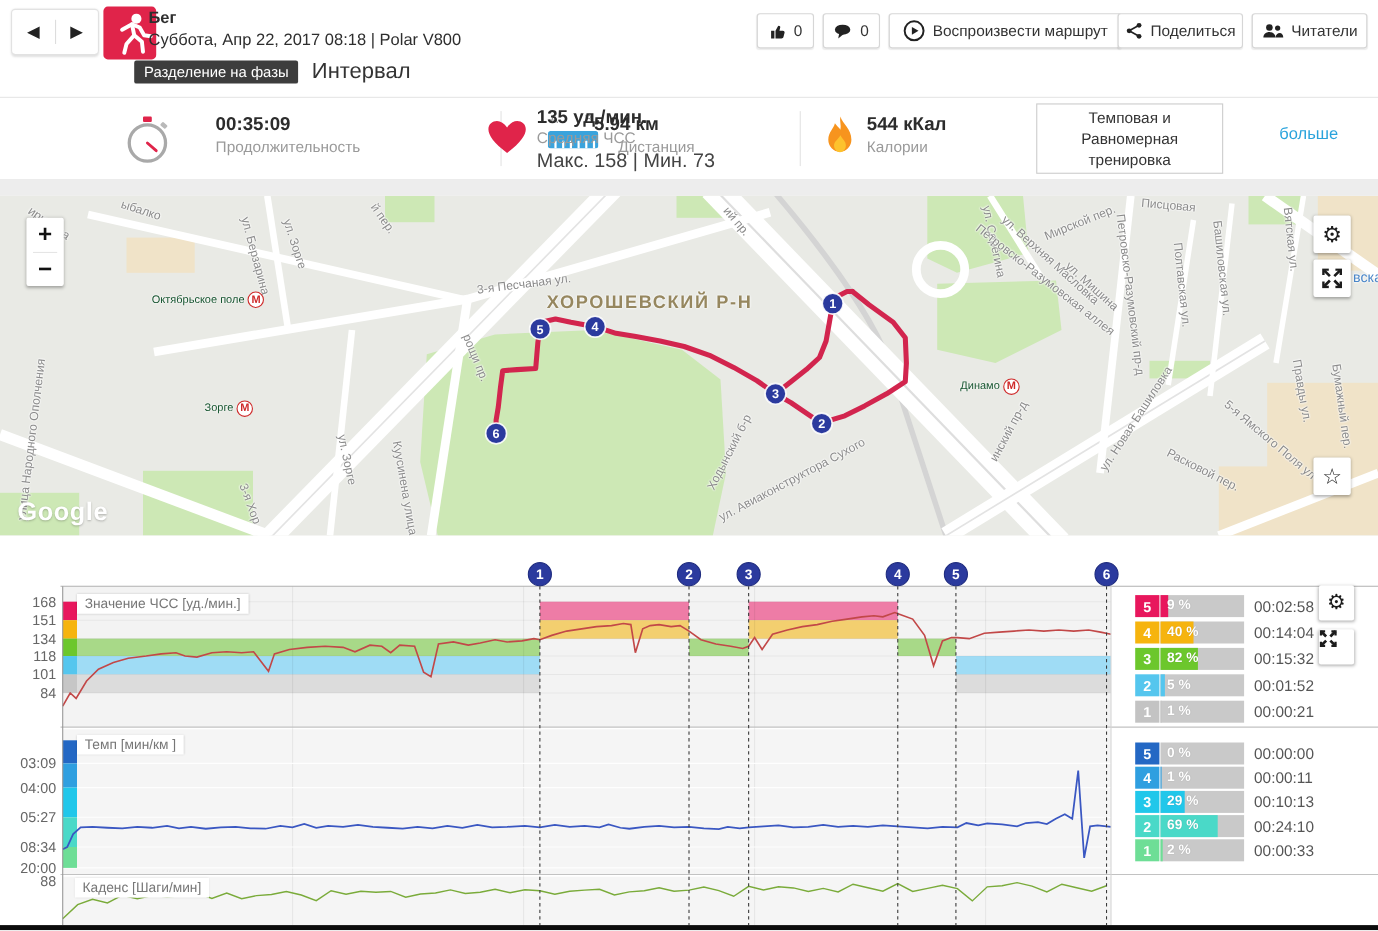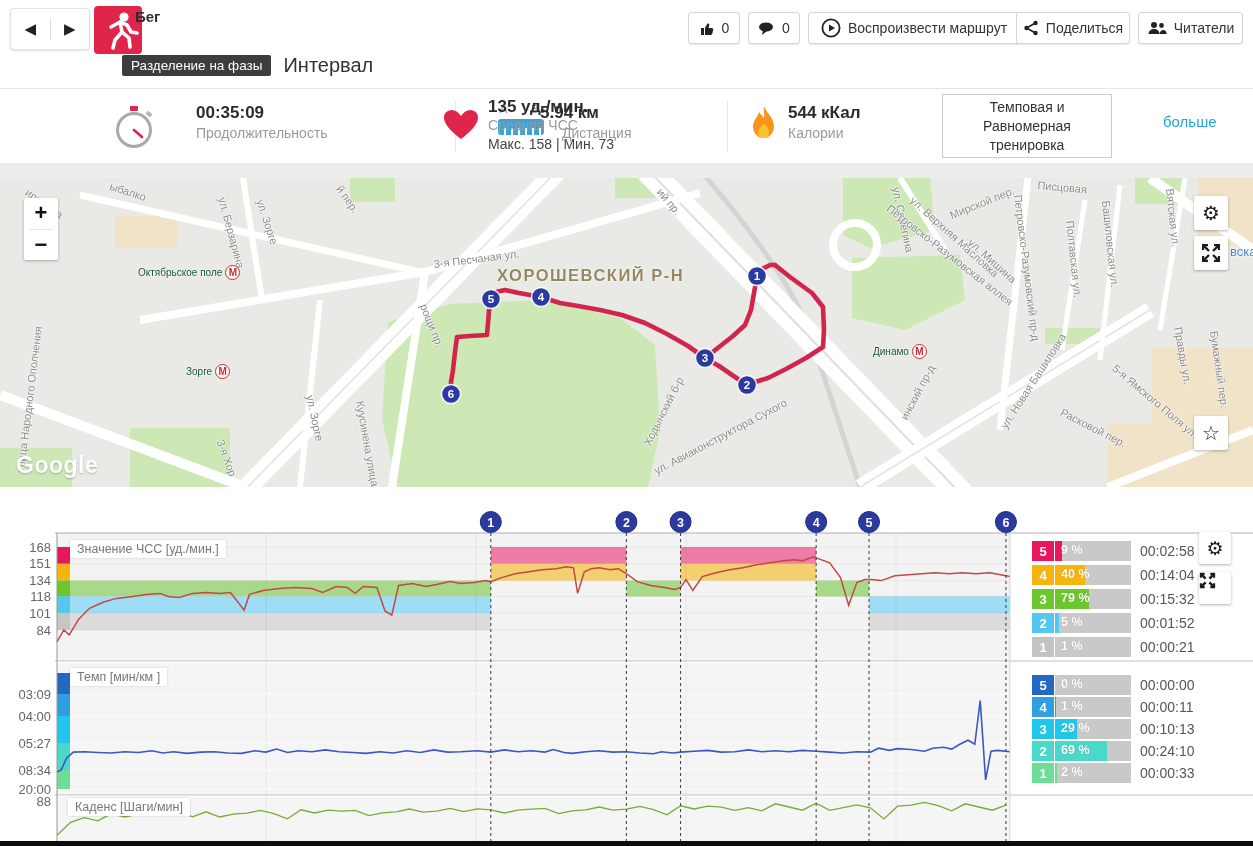--- a/index.html
+++ b/index.html
@@ -20,21 +20,21 @@
   .tab-plain{color:#333;font-size:20px;}
   .btn{position:absolute;top:12px;height:32px;background:#fff;border:1px solid #d6d6d6;border-radius:3px;
        box-shadow:0 1px 1px rgba(0,0,0,.08);display:flex;align-items:center;justify-content:center;
        gap:7px;font-size:14px;color:#333;box-sizing:border-box;cursor:pointer;}
   .btn svg{display:block;}
   
   #summary{position:absolute;left:0;top:88px;width:1253px;height:74px;background:#fff;
            border-top:1px solid #e6e6e6;border-bottom:1px solid #e0e0e0;text-align:center;}
   .sum-val{font-size:17px;font-weight:bold;color:#2c2c2c;}
   .sum-lab{font-size:14px;color:#9a9a9a;}
-  .sum-sub{font-size:14px;color:#444;}
+  .sum-sub{font-size:18px;color:#444;}
   .vdiv{position:absolute;top:12px;width:1px;height:50px;background:#e3e3e3;}
   #benefit{position:absolute;left:942px;top:5px;width:168px;height:62px;border:1px solid #ccc;background:#fff;
            display:flex;flex-direction:column;align-items:center;justify-content:center;font-size:14px;color:#333;line-height:19px;}
   #more-link{position:absolute;left:1163px;top:24px;font-size:15px;color:#29a3dc;cursor:pointer;}
   #gap1{position:absolute;left:0;top:163px;width:1253px;height:15px;background:#ededed;}
   
   #map{position:absolute;left:0;top:178px;width:1253px;height:309px;background:#e9eae5;overflow:hidden;}
   .street{position:absolute;font-size:11px;color:#8b8b8b;white-space:nowrap;transform-origin:0 0;
           text-shadow:0 0 2px #fff,0 0 2px #fff,0 0 2px #fff;}
   .metro{position:absolute;display:flex;align-items:center;gap:3px;white-space:nowrap;}
@@ -80,20 +80,21 @@
   </div>
   <div class="acticon">
     <svg width="48" height="48" viewBox="0 0 48 48">
       <circle cx="30" cy="11" r="4.6" fill="#fff"></circle>
       <path d="M17 21 l9 -5 7 3 4 7 6 1" stroke="#fff" stroke-width="3.6" fill="none" stroke-linecap="round" stroke-linejoin="round"></path>
       <path d="M26 16 l2 10 -7 8 -2 8" stroke="#fff" stroke-width="3.6" fill="none" stroke-linecap="round" stroke-linejoin="round"></path>
       <path d="M28 26 l7 6 1 9" stroke="#fff" stroke-width="3.6" fill="none" stroke-linecap="round" stroke-linejoin="round"></path>
     </svg>
   </div>
   <div class="title">Бег</div>
+  <div class="subtitle">Суббота, Апр 22, 2017 08:18 | Polar V800</div>
   <div id="tabs">
     <span class="tab-badge">Разделение на фазы</span>
     <span class="tab-plain">Интервал</span>
   </div>
 
   <div class="btn" style="left:688px;width:52px;">
     <svg width="16" height="16" viewBox="0 0 16 16">
       <path d="M2 8h3v7H2zM6 15h5.4c.9 0 1.7-.6 1.9-1.5l1-4A1.5 1.5 0 0 0 12.8 8H9.6l.7-3a1.2 1.2 0 0 0-2.2-.9L6 8z" fill="#222"></path>
     </svg>
     <span>0</span>
@@ -428,21 +429,21 @@
           <span class="zbar">
             <span class="zfill" style="background: rgb(246, 180, 14); width: 30.4px;"></span>
             <span class="zpct">40 %</span>
           </span>
         </div>
         <div class="ztime" style="left: 1140px; top: 80px;">00:14:04</div>
         <div class="zone-row" style="left: 1032px; top: 102px;">
           <span class="zchip" style="background: rgb(108, 199, 44);">3</span>
           <span class="zbar">
             <span class="zfill" style="background: rgb(108, 199, 44); width: 34.2px;"></span>
-            <span class="zpct">79 %</span>
+            <span class="zpct">82 %</span>
           </span>
         </div>
         <div class="ztime" style="left: 1140px; top: 104px;">00:15:32</div>
         <div class="zone-row" style="left: 1032px; top: 126px;">
           <span class="zchip" style="background: rgb(85, 198, 238);">2</span>
           <span class="zbar">
             <span class="zfill" style="background: rgb(85, 198, 238); width: 3.8px;"></span>
             <span class="zpct">5 %</span>
           </span>
         </div>

